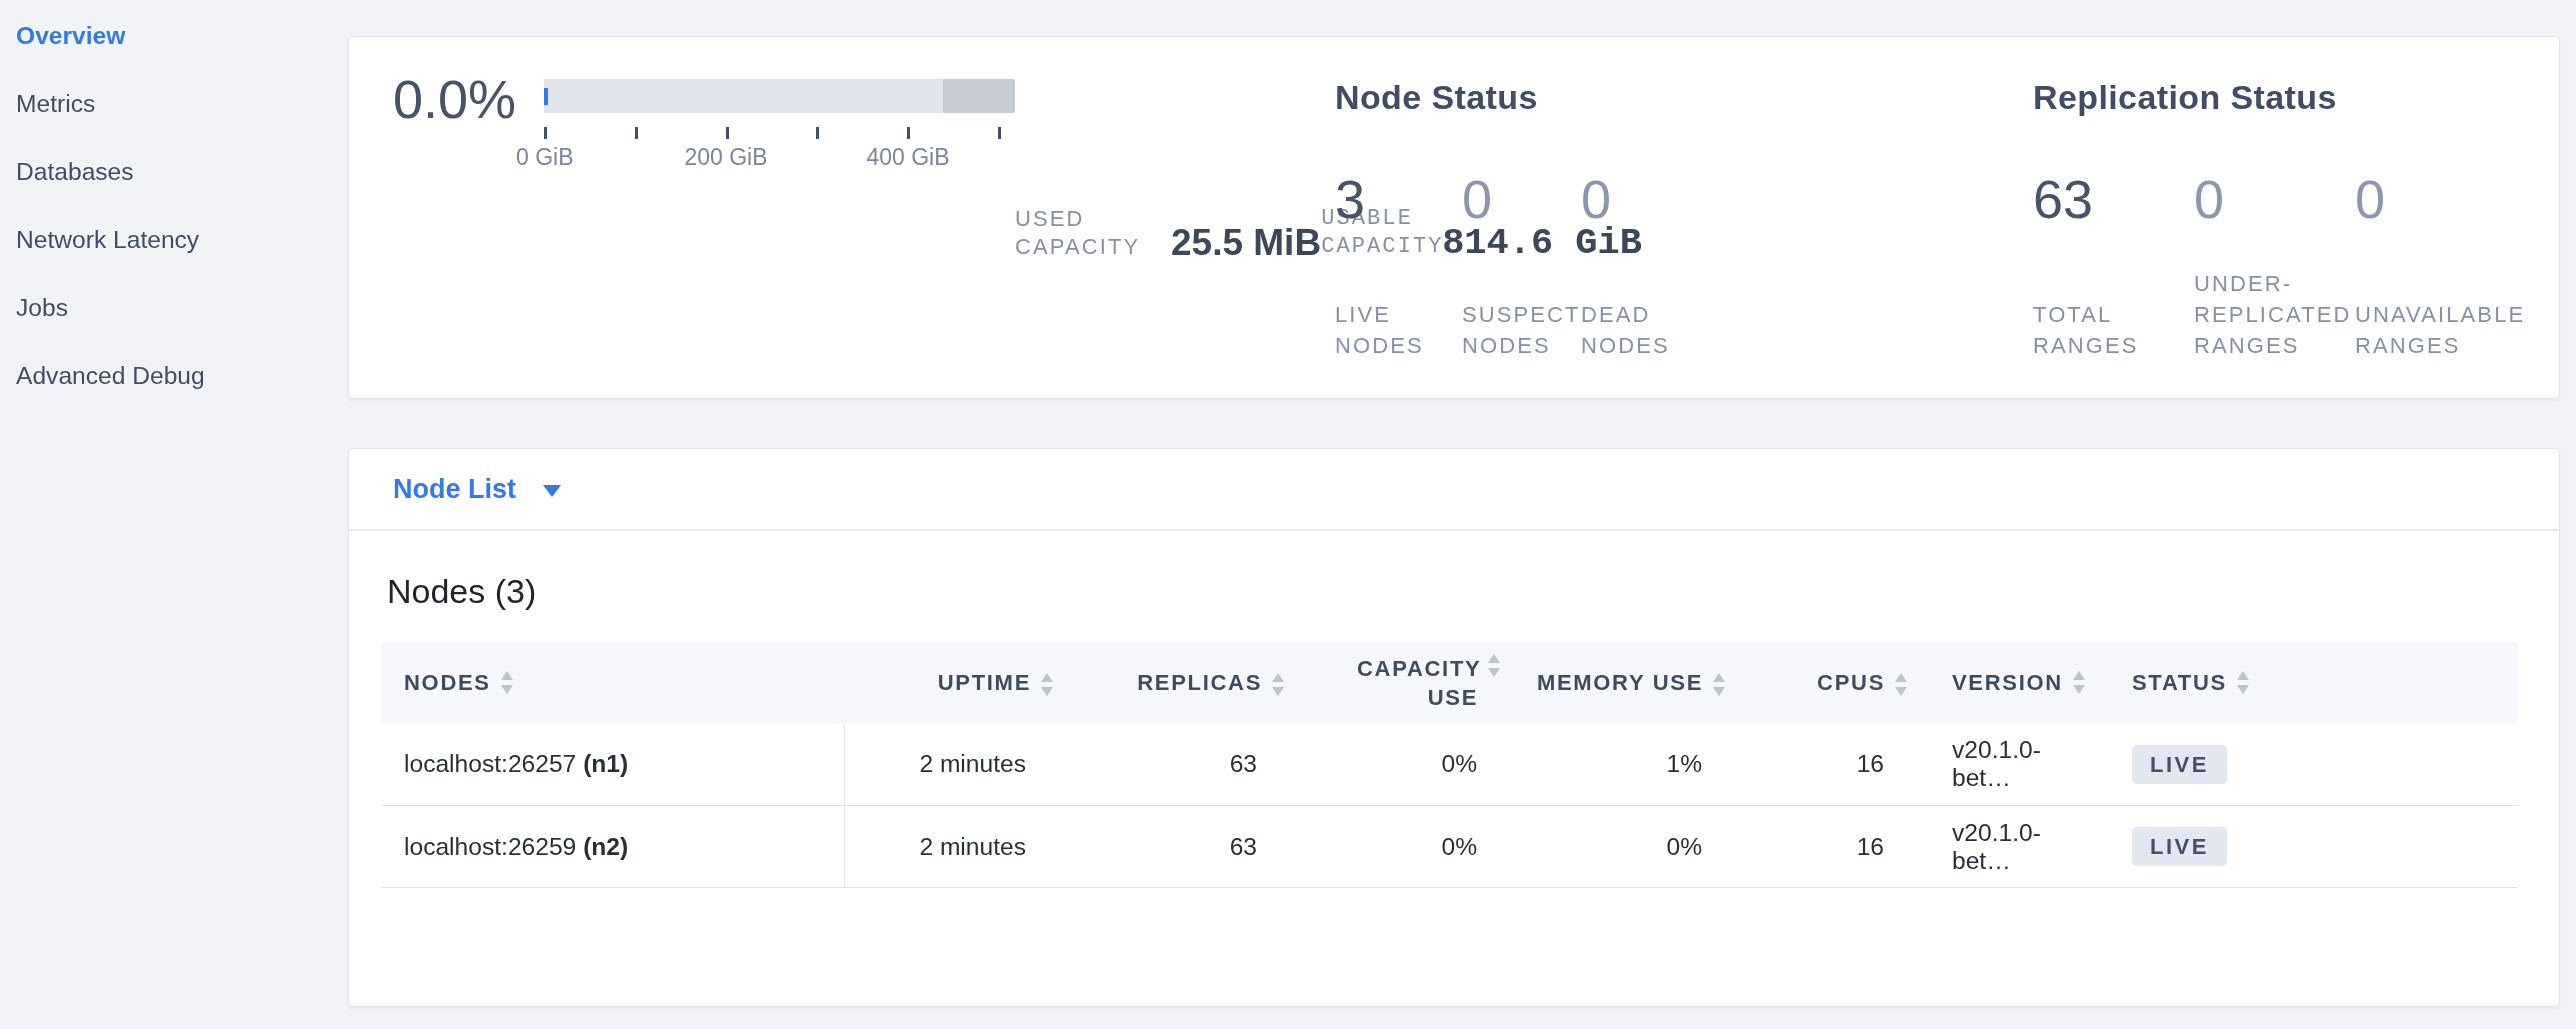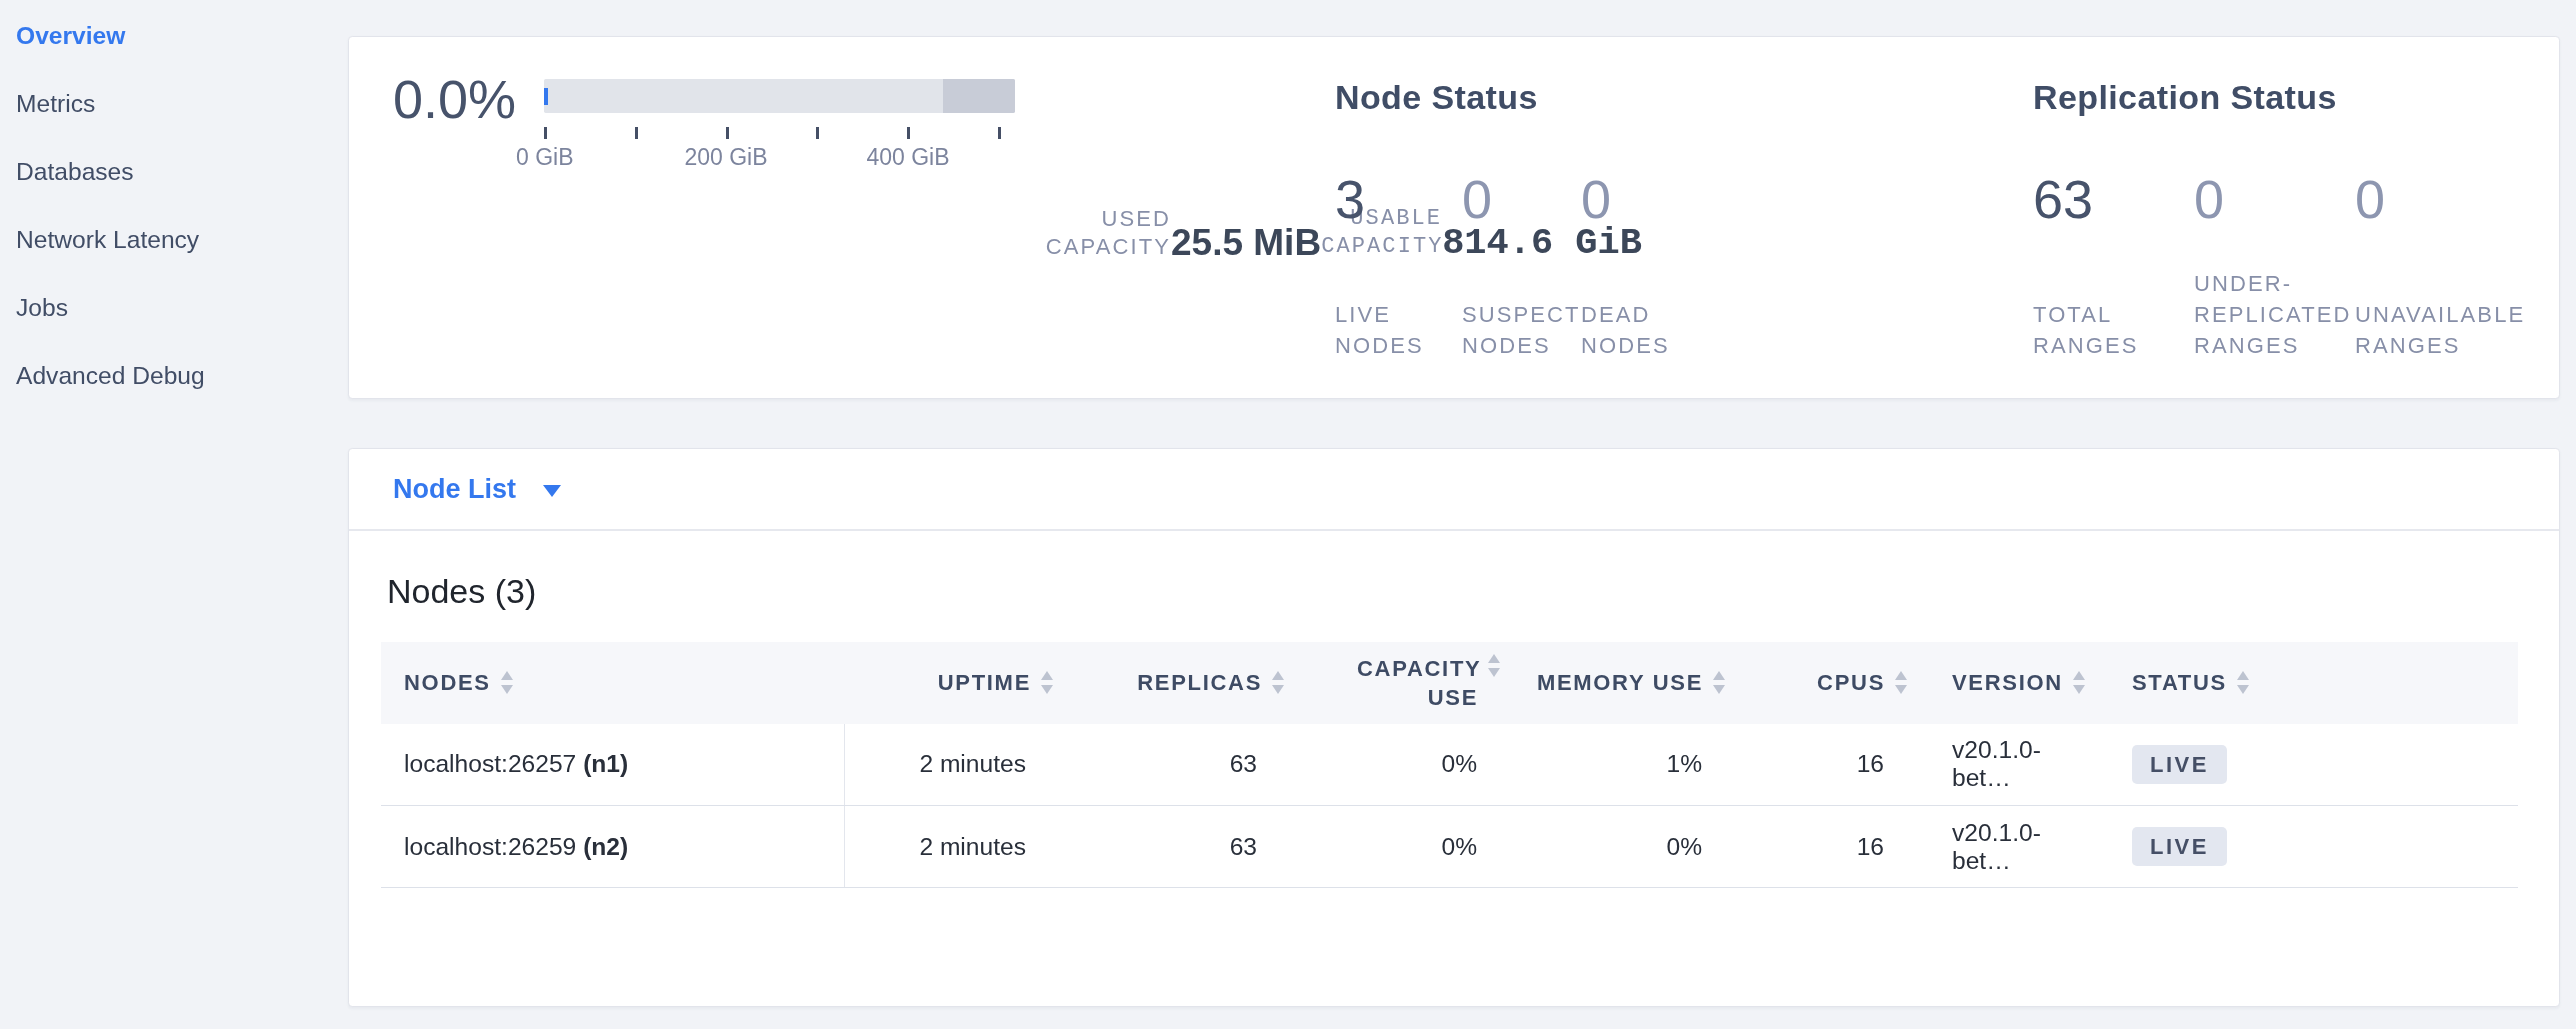--- a/index.html
+++ b/index.html
@@ -67,21 +67,21 @@
   .cap-percent{width:151px;flex:0 0 151px;font-size:54px;line-height:54px;color:var(--big);margin-top:-6.8px;}
   .cap-chart{width:471px;}
   .bar-track{position:relative;width:471px;height:34px;background:var(--track);border-radius:1.7px;}
   .bar-other{position:absolute;right:0;top:0;width:72px;height:34px;background:var(--track-dark);border-radius:0 1.7px 1.7px 0;}
   .bar-used{position:absolute;left:0;top:8.5px;width:4.2px;height:17px;background:var(--blue);}
   .axis{position:relative;height:51px;margin-top:7px;}
   .tick{position:absolute;top:6.8px;width:2.5px;height:12px;background:#454f66;}
   .axis-label{position:absolute;top:24px;transform:translateX(-50%);font-size:23px;color:var(--axis);white-space:nowrap;}
 
   .cap-stats{display:flex;align-items:flex-end;}
-  .stat-label{font-size:22px;line-height:28px;letter-spacing:2.1px;color:var(--muted);text-align:right;}
+  .stat-label{font-size:22px;line-height:28px;letter-spacing:2.1px;color:var(--muted);}
   .stat-label span{display:block;}
   .stat-value{font-size:37px;line-height:36px;font-weight:600;color:#3c4759;white-space:nowrap;}
   .cap-stat{display:flex;align-items:flex-end;}
   .cap-stat:nth-child(1) .stat-label{width:156px;}
   .cap-stat:nth-child(2){font-family:Liberation Mono, monospace;}
   .cap-stat:nth-child(2) .stat-label{width:121px;}
 
   .metrics{display:flex;height:182px;}
   .metric{display:flex;flex-direction:column;height:100%;}
   .sec-nodes .metric:nth-child(1){width:127px;}
@@ -104,21 +104,21 @@
   .hdivider{height:1.7px;background:#e6e8ee;}
   .table-title{font-size:34px;font-weight:500;color:#20252d;margin:41px 0 0 38px;}
 
   table{border-collapse:collapse;table-layout:fixed;width:2137px;margin:31px 0 0 32px;}
   thead th{
     height:82px;background:#f6f7fa;
     font-size:22px;font-weight:700;letter-spacing:1.7px;color:var(--head);
     vertical-align:middle;
   }
   .th-inner{display:flex;align-items:center;}
-  .th-right .th-inner{justify-content:flex-end;}
+  .th-right .th-inner{justify-content:flex-end;align-items:flex-end;}
   .th-wrap .th-inner{align-items:flex-start;}
   .th-wrap .th-label{max-width:121px;text-align:right;line-height:29px;}
   .sort{display:inline-flex;flex-direction:column;gap:5.1px;margin-left:10.2px;cursor:pointer;}
   .s-up{width:0;height:0;border-left:6.8px solid transparent;border-right:6.8px solid transparent;border-bottom:9.3px solid var(--arrow);}
   .s-down{width:0;height:0;border-left:6.8px solid transparent;border-right:6.8px solid transparent;border-top:9.3px solid var(--arrow);}
 
   tbody td{
     height:82px;border-bottom:1.7px solid var(--divider);
     font-size:24.6px;color:var(--cell);vertical-align:middle;background:#fff;
   }

